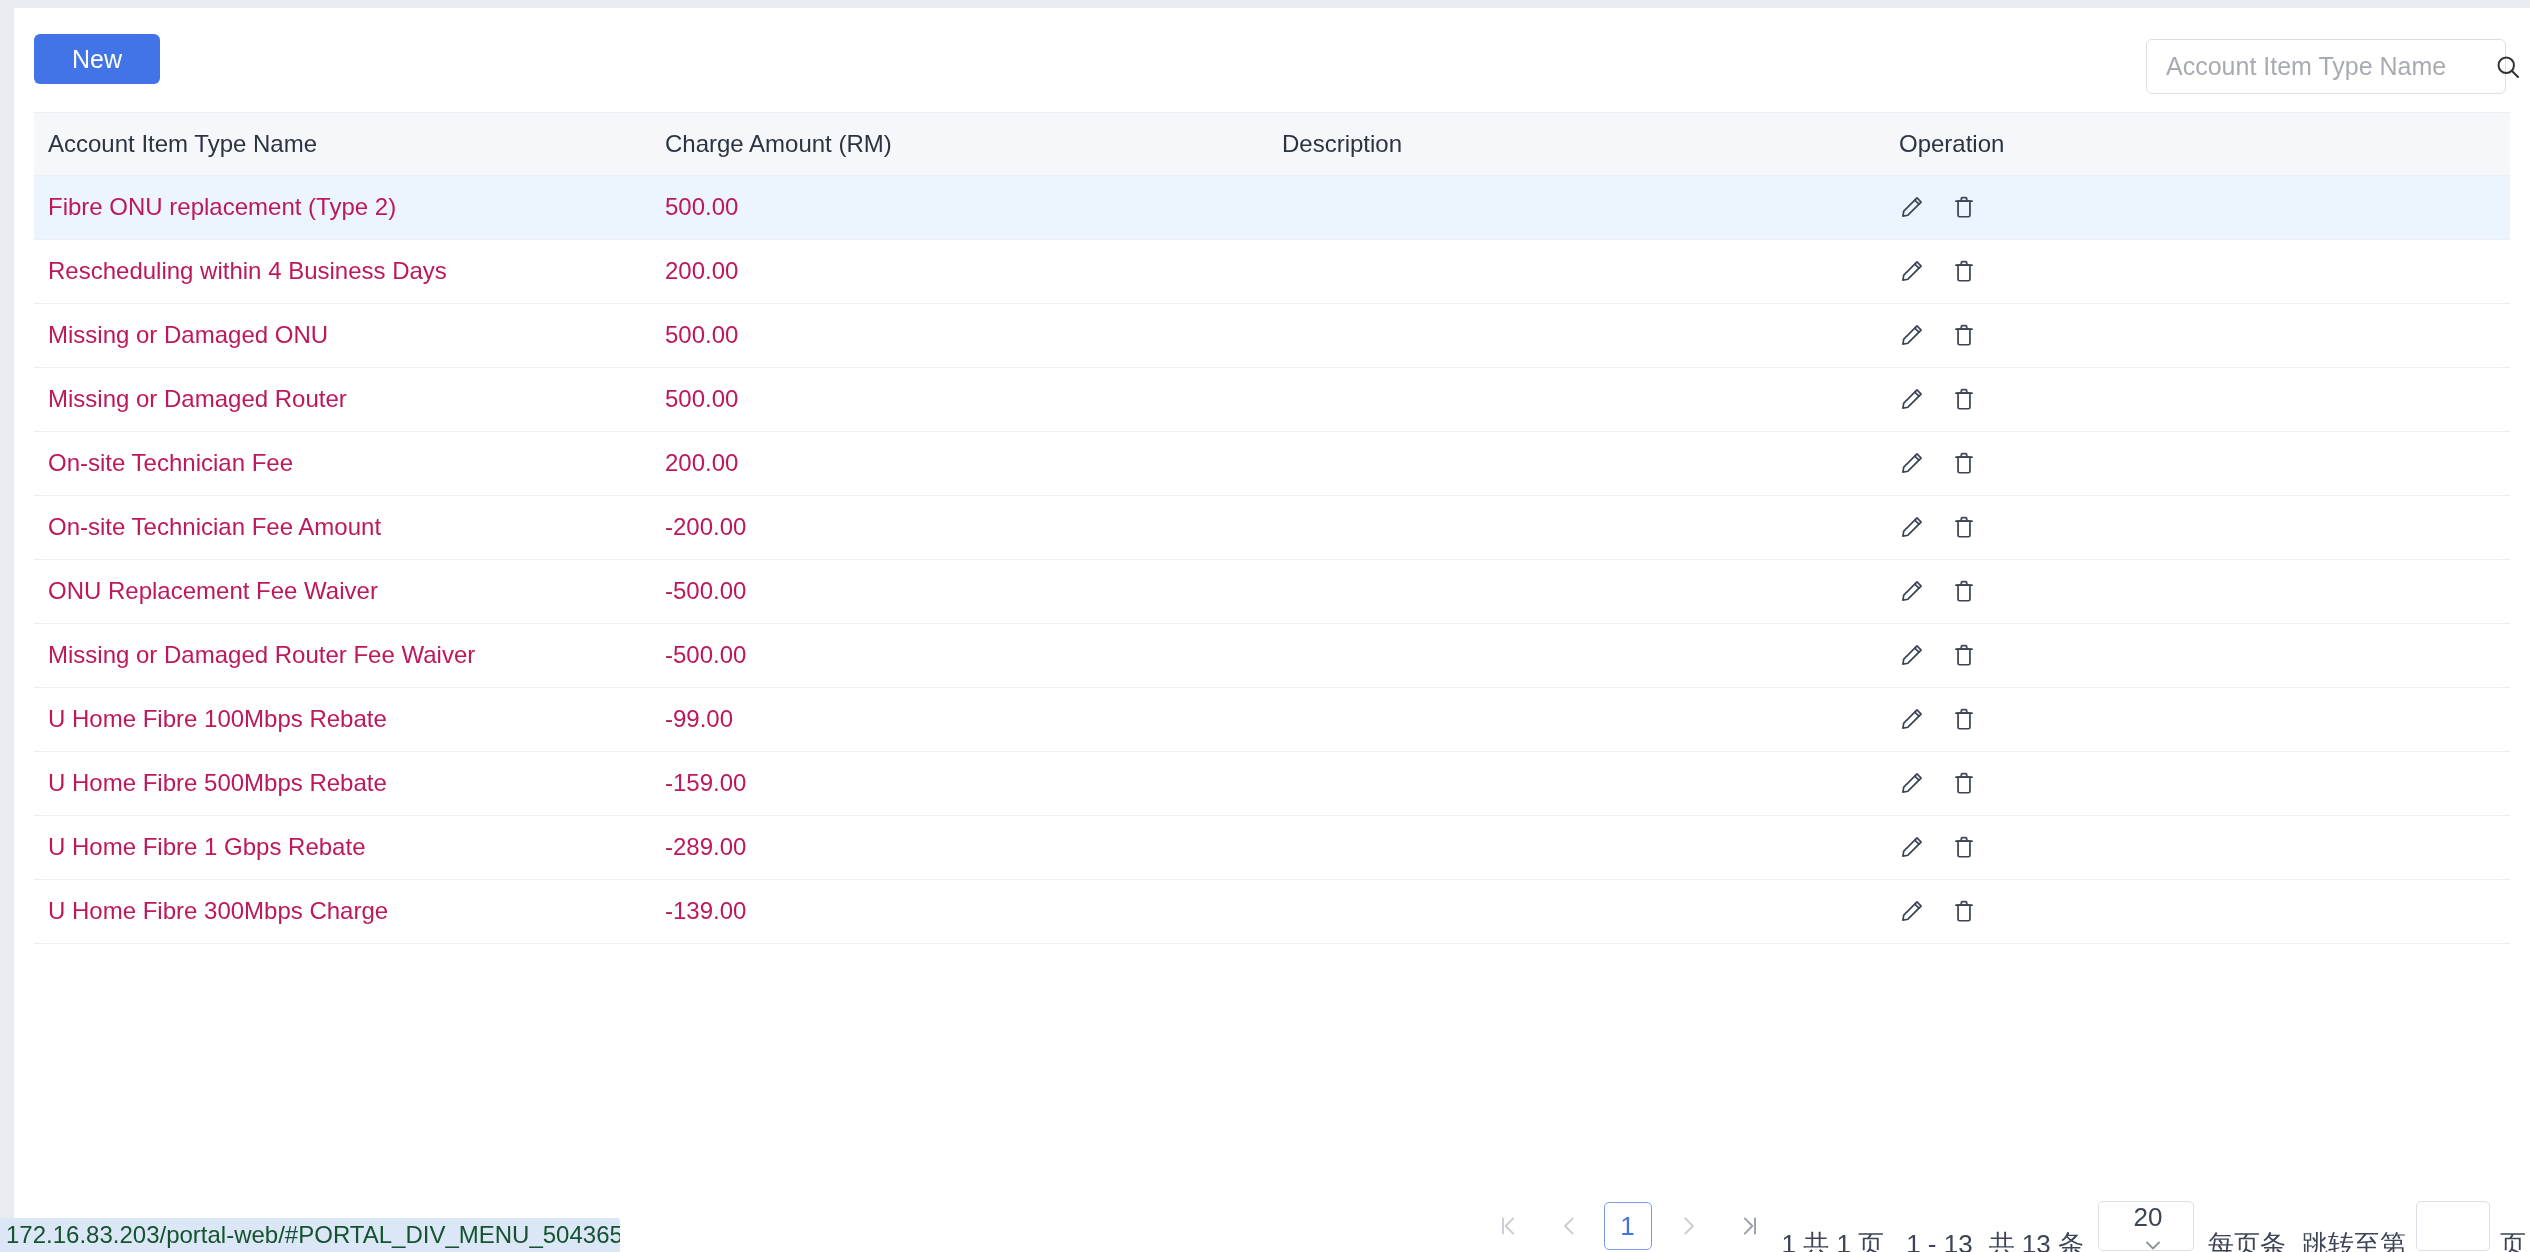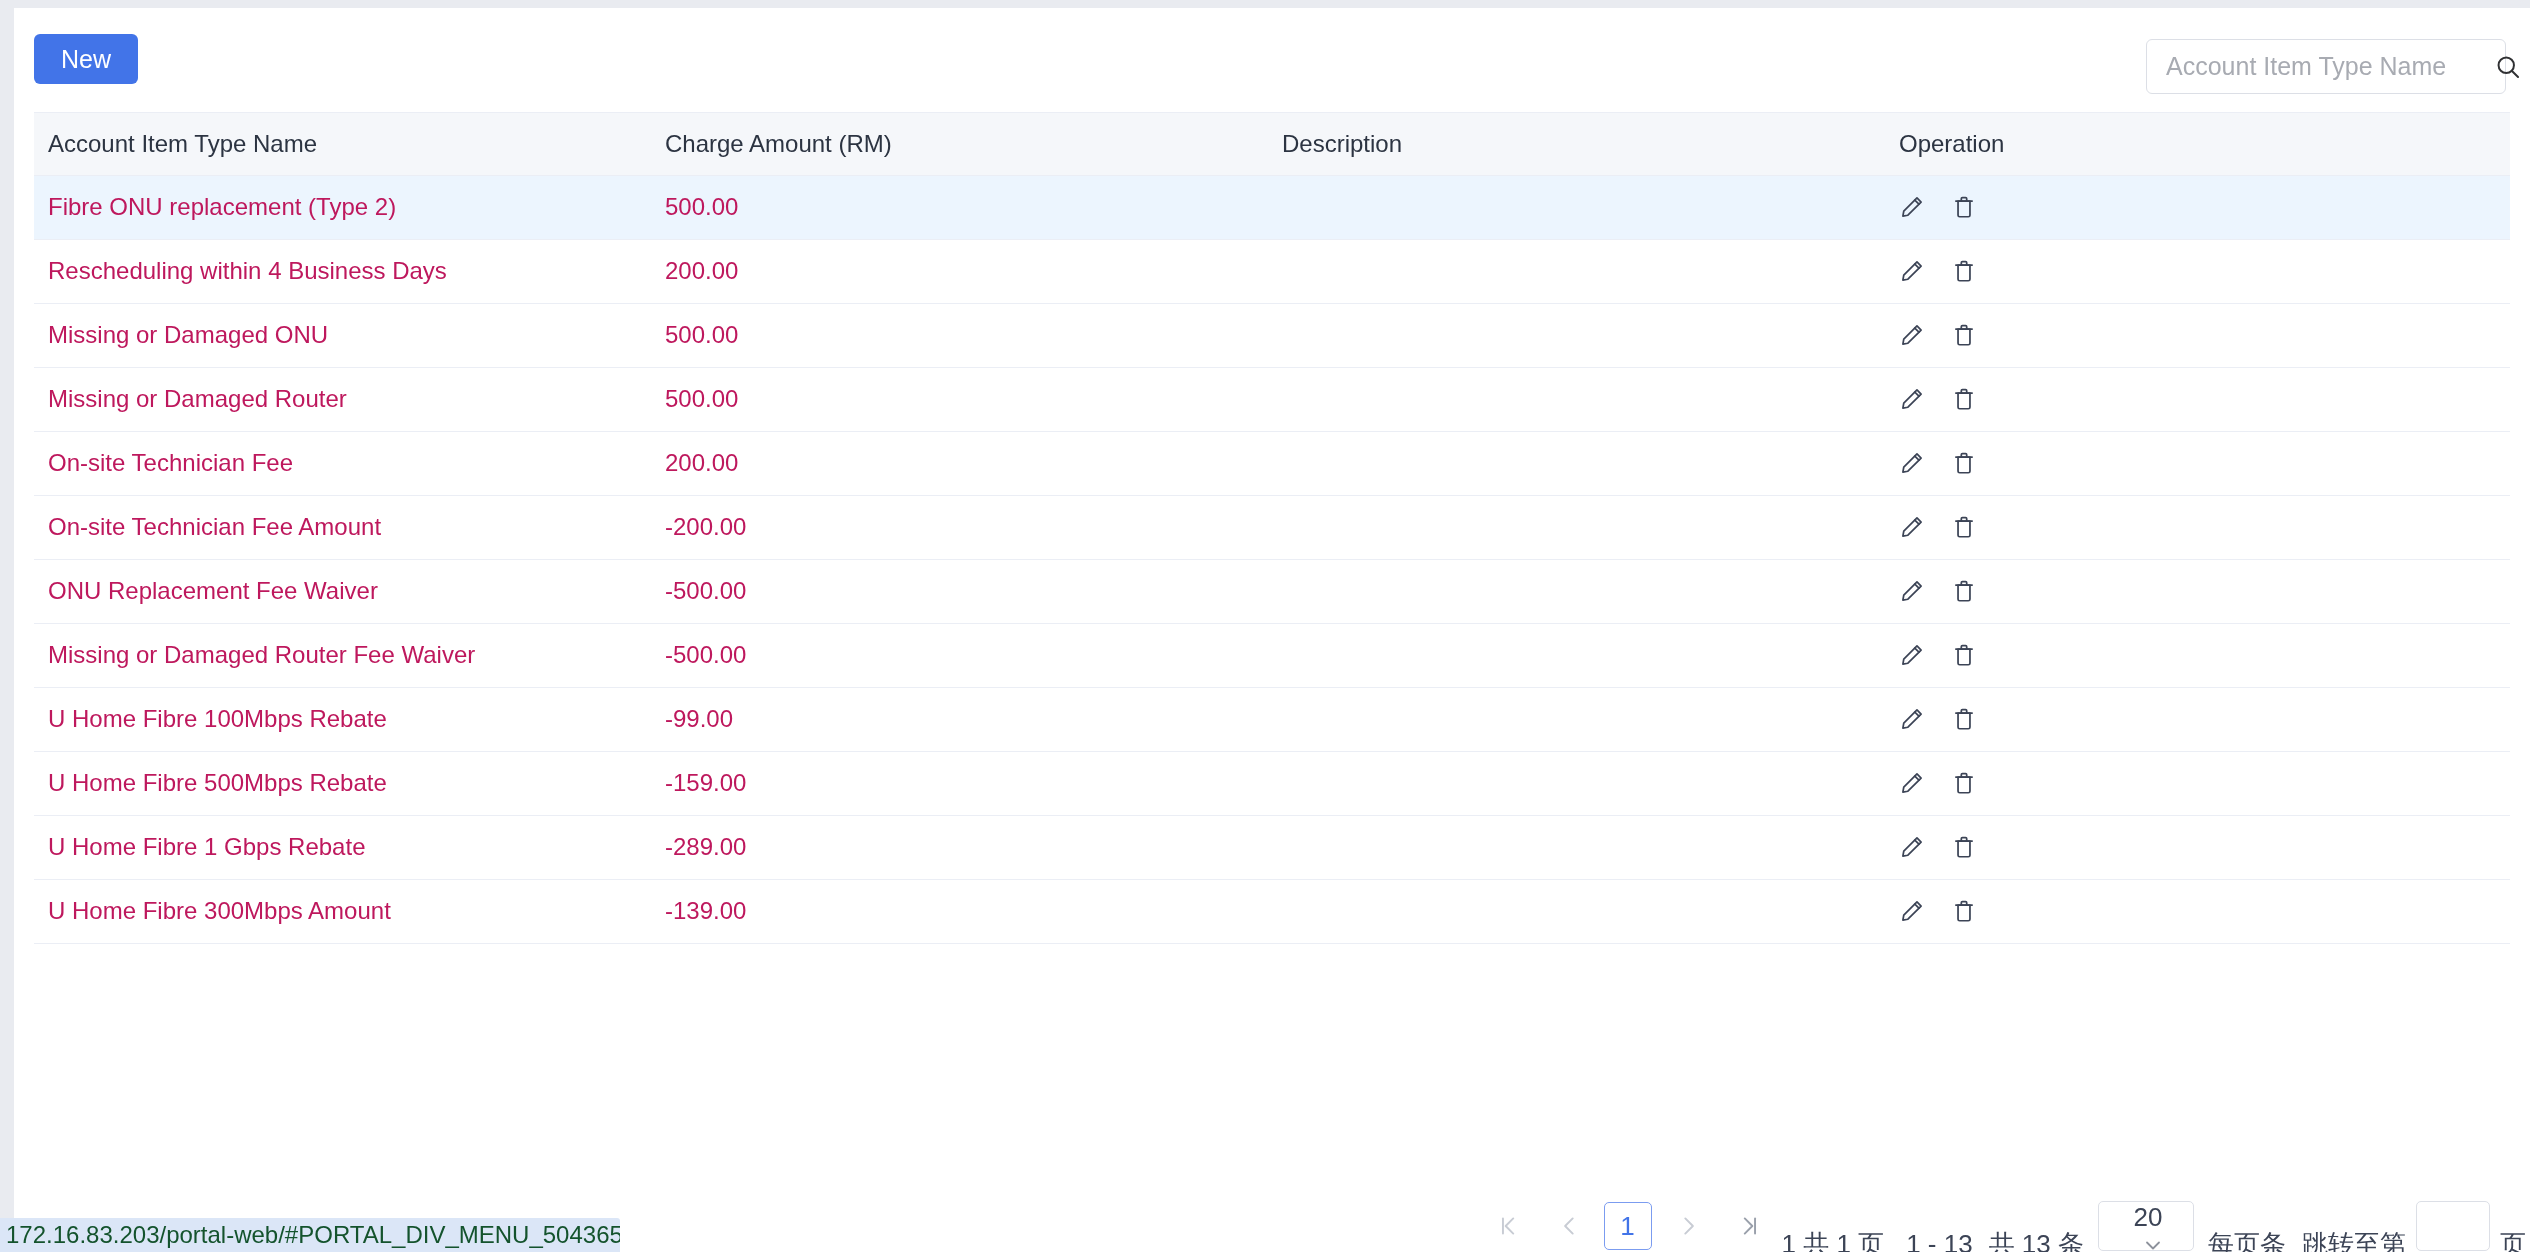--- a/index.html
+++ b/index.html
@@ -32,21 +32,21 @@
   .toolbar {
     position: relative;
     height: 104px;
     background: #ffffff;
   }
 
   .new-button {
     position: absolute;
     left: 20px;
     top: 26px;
-    width: 104px;
+    width: 126px;
     height: 50px;
     background: #4274e8;
     color: #ffffff;
     border: none;
     border-radius: 6px;
     font-family: "Liberation Sans", sans-serif;
     font-size: 25px;
     line-height: 50px;
     text-align: center;
     cursor: pointer;
@@ -522,21 +522,21 @@
                   <svg width="26" height="26" viewBox="0 0 24 24" fill="none" stroke="currentColor" stroke-width="1.6" stroke-linecap="round" stroke-linejoin="round">
                     <polyline points="4.5,6.5 19.5,6.5"></polyline>
                     <path d="M6.5 6.5h11v13a1.5 1.5 0 0 1-1.5 1.5H8a1.5 1.5 0 0 1-1.5-1.5z"></path>
                     <path d="M9.5 6.5V4.4a1 1 0 0 1 1-1h3a1 1 0 0 1 1 1v2.1"></path>
                   </svg>
                 </button>
               </div>
             </td>
           </tr>
           <tr>
-            <td>U Home Fibre 300Mbps Amount</td>
+            <td>U Home Fibre 300Mbps Charge</td>
             <td>-139.00</td>
             <td></td>
             <td>
               <div class="op-cell">
                 <button class="op-icon">
                   <svg width="26" height="26" viewBox="0 0 24 24" fill="none" stroke="currentColor" stroke-width="1.6" stroke-linecap="round" stroke-linejoin="round">
                     <path d="M16.6 3.6l3.8 3.8L8.2 19.6l-4.6.8.8-4.6z"></path>
                     <line x1="14.6" y1="5.6" x2="18.4" y2="9.4"></line>
                   </svg>
                 </button>

